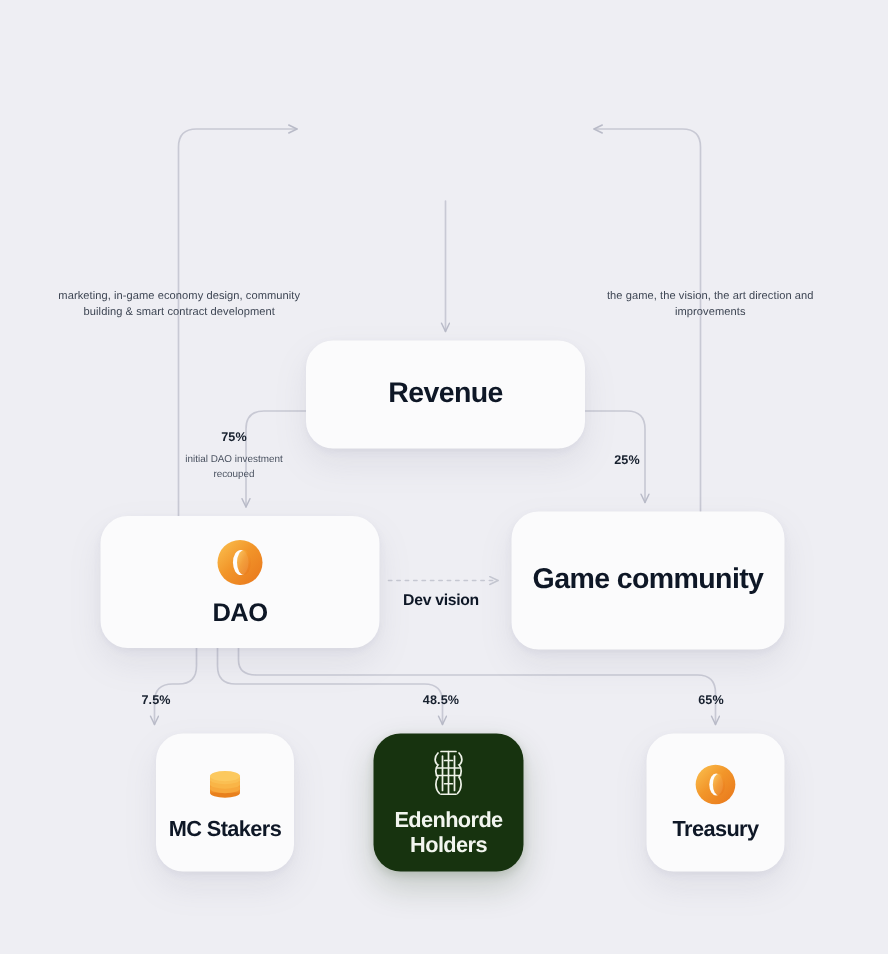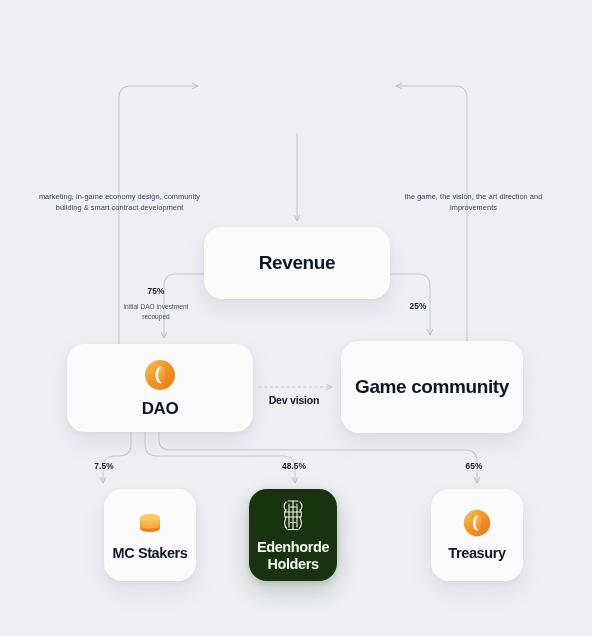--- a/index.html
+++ b/index.html
@@ -32,21 +32,21 @@
   .big .title{font-size:19px;}
   .mid .title{font-size:17px;}
   .leaf .title{font-size:14.5px;}
 
   
   #node-game       {left:204px;top:36px;  width:186px;height:98px;}
   #node-revenue    {left:204px;top:227px; width:186px;height:72px;}
   #node-dao        {left:67px; top:344px; width:186px;height:88px;}
   #node-devs       {left:341px;top:341px; width:182px;height:92px;}
   #node-mc         {left:68px; top:489px; width:92px;height:92px;margin-left:36px;}
-  #node-eden       {left:249px;top:489px; width:88px;height:92px; background:#17330f;
+  #node-eden       {left:249px;top:489px; width:100px;height:92px; background:#17330f;
                     box-shadow:0 10px 22px rgba(40,70,30,.22), 0 2px 6px rgba(40,70,30,.14);}
   #node-eden .title{color:#f2f5ef;}
   #node-treasury   {left:431px;top:489px; width:92px;height:92px;}
 
   .icon{display:block;margin-bottom:7px;}
 
   .edge-label{
     position:absolute;
     color:#3c4452;
     font-size:7.4px;

